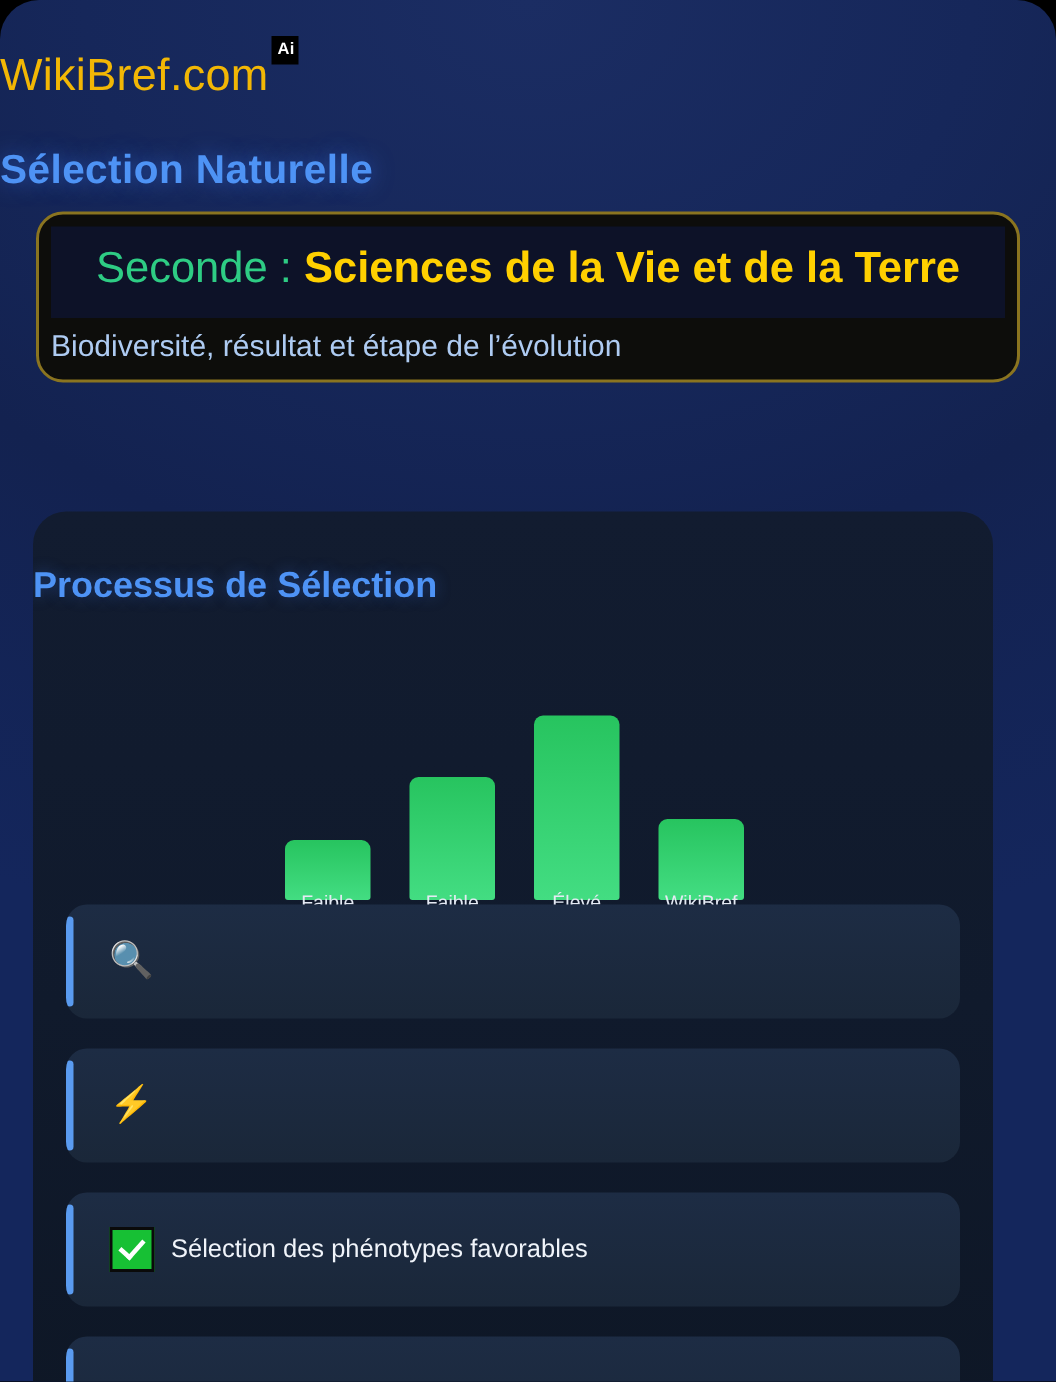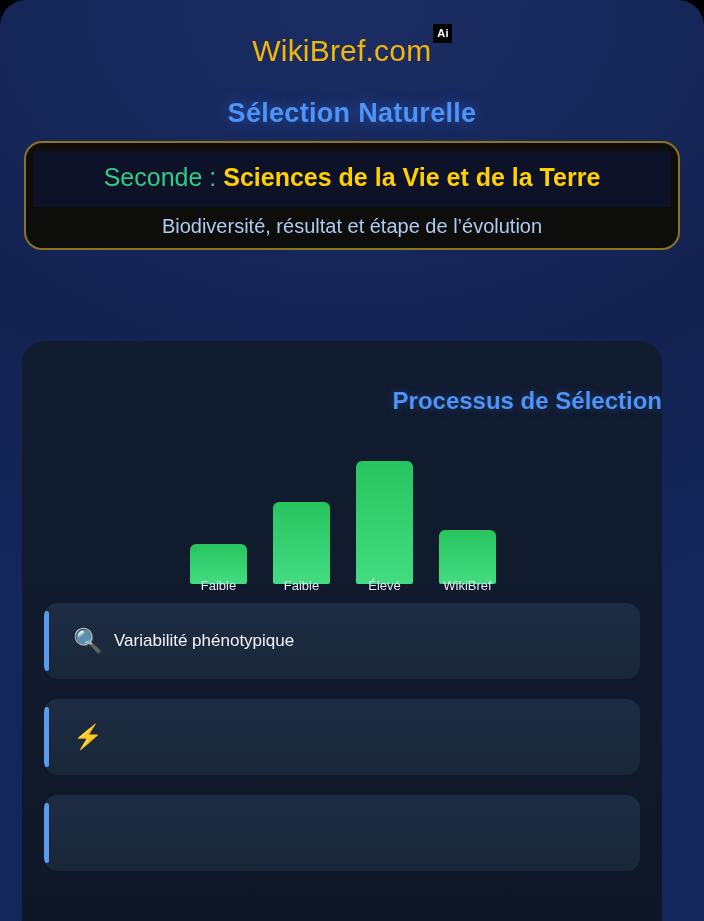--- a/index.html
+++ b/index.html
@@ -25,21 +25,21 @@
     background:
       radial-gradient(120% 70% at 50% 0%, #1b2d63 0%, #16275a 35%, #132250 60%, #14265c 100%),
       linear-gradient(180deg, #142357 0%, #1b2f6e 55%, #1d3276 100%);
     overflow: hidden;
     box-sizing: border-box;
   }
 
   
   .header {
     padding-top: 36px;
-    text-align: center;
+    text-align: left;
   }
   .brand {
     font-size: 30px;
     color: #f2b705;
     letter-spacing: 0.2px;
     line-height: 1;
     display: inline-block;
     position: relative;
   }
   .brand-badge {
@@ -72,64 +72,63 @@
     background: #0d0d0b;
     padding: 8px 8px 10px 8px;
     box-sizing: border-box;
   }
   .subject-inner {
     background: #0d1228;
     padding: 10px 14px 14px 14px;
     text-align: center;
   }
   .subject-line {
-    font-size: 25px;
+    font-size: 29px;
     line-height: 1.28;
   }
   .subject-level {
     color: #2ecc84;
     font-weight: normal;
   }
   .subject-name {
     color: #ffd000;
     font-weight: bold;
   }
   .subject-sub {
     margin-top: 8px;
-    text-align: center;
     font-size: 20px;
     color: #aecbf2;
   }
 
   
   .content-card {
     position: absolute;
     left: 22px;
     top: 341px;
     width: 640px;
     height: 600px;
     border-radius: 22px;
     background: linear-gradient(180deg, #121c30 0%, #101a2c 55%, #0e1726 100%);
     overflow: hidden;
     box-sizing: border-box;
   }
   .card-title {
-    margin-top: 46px;
-    text-align: right;
+    margin-top: 36px;
+    text-align: left;
     font-size: 24px;
     font-weight: bold;
     color: #4e93f5;
     text-shadow: 0 0 10px rgba(60,120,240,0.35);
   }
 
   
   .chart {
     position: absolute;
     left: 0;
-    top: 93px;
+    top: 109px;
     width: 540px;
     height: 150px;
   }
   .bars {
     position: absolute;
     left: 168px;
     bottom: 0;
     height: 140px;
     display: flex;
     align-items: flex-end;
@@ -270,28 +269,32 @@
         <div class="bar-label">Élevé</div>
         <div class="bar-label">WikiBref</div>
       </div>
     </div>
 
     <div class="list">
 
       <div class="list-item">
         <span class="accent"></span>
         <span class="item-icon">🔍</span>
-        <span class="item-text">Variabilité phénotypique</span>
       </div>
 
       <div class="list-item">
         <span class="accent"></span>
         <span class="item-icon">⚡</span>
       </div>
 
+      <div class="list-item">
+        <span class="accent"></span>
+        <span class="item-icon"><span class="checkbox-icon"></span></span>
+        <span class="item-text">Sélection des phénotypes favorables</span>
+      </div>
 
       <div class="list-item">
         <span class="accent"></span>
         <span class="item-icon"></span>
         <span class="item-text"></span>
       </div>
 
     </div>
   </div>
 </div>

